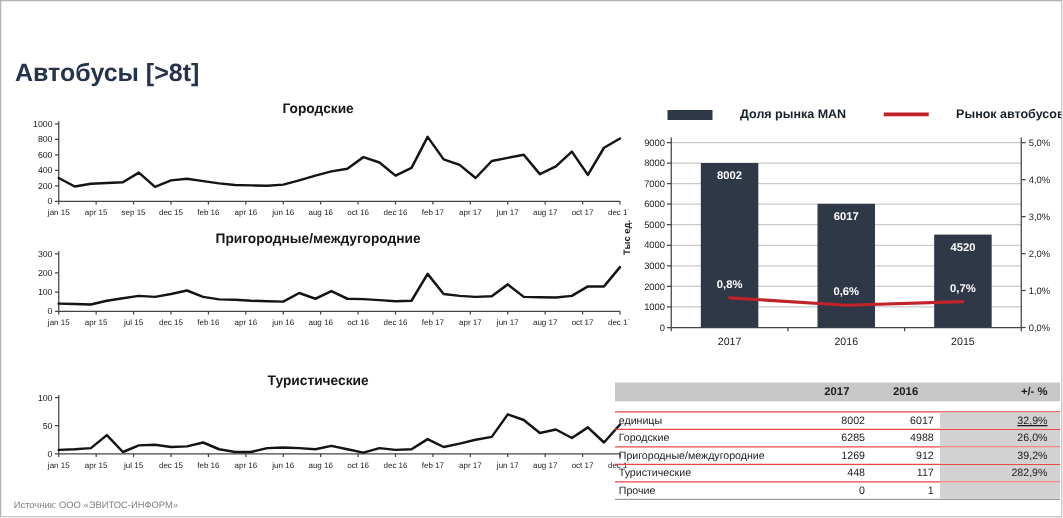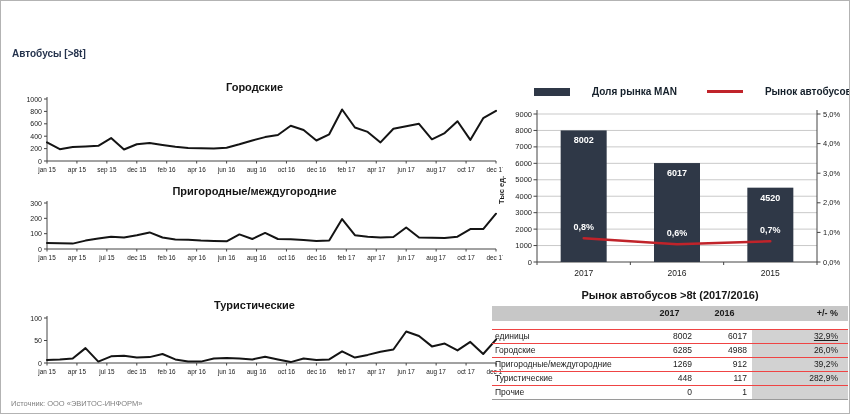--- a/index.html
+++ b/index.html
@@ -1,19 +1,19 @@
 <!DOCTYPE html>
 <html><head>
 <meta charset="utf-8">
 <style>
   html,body{margin:0;padding:0;background:#fff}
   .page{position:relative;width:848px;height:412px;border:1px solid #b3b3b3;background:#fff;
         font-family:"Liberation Sans",sans-serif;color:#1a1a1a;overflow:hidden}
   .page-title{position:absolute;left:11px;top:4px;margin:0;font-size:21px;font-weight:bold;color:#161616}
-  .page-subtitle{position:absolute;left:11px;top:47px;margin:0;font-size:10px;font-weight:bold;color:#25334d}
+  .page-subtitle{position:absolute;left:11px;top:47px;margin:0;font-size:20px;font-weight:bold;color:#25334d}
 
   .line-chart{position:absolute;left:5px;width:497px}
   #chart-0{top:80px}
   #chart-1{top:184px}
   #chart-2{top:298px}
   .chart-title{text-align:center;font-size:11px;font-weight:bold;line-height:13px;color:#161616}
   .line-chart svg{display:block}
 
   .legend{position:absolute;left:497px;top:85px;width:350px;display:flex;justify-content:flex-start;
           padding-left:36px;gap:30px;align-items:center;font-size:10px;font-weight:bold;color:#15202b}
@@ -264,21 +264,20 @@
       <text x="275.33333333333337" y="98.6711111111111" text-anchor="middle" font-size="9" font-weight="bold" fill="#ffffff">4520</text>
       <polyline points="88.7,136.3 182.0,142.2 275.3,139.3" fill="none" stroke="#c0232a" stroke-width="2.5" stroke-linejoin="round" stroke-linecap="round"></polyline>
       <text x="88.66666666666666" y="128.32" text-anchor="middle" font-size="9" font-weight="bold" fill="#ffffff">0,8%</text>
       <text x="182" y="134.24" text-anchor="middle" font-size="9" font-weight="bold" fill="#ffffff">0,6%</text>
       <text x="275.33333333333337" y="131.28" text-anchor="middle" font-size="9" font-weight="bold" fill="#ffffff">0,7%</text>
       <text x="88.66666666666666" y="174" text-anchor="middle" font-size="8.5" fill="#1a1a1a">2017</text>
       <text x="182" y="174" text-anchor="middle" font-size="8.5" fill="#1a1a1a">2016</text>
       <text x="275.33333333333337" y="174" text-anchor="middle" font-size="8.5" fill="#1a1a1a">2015</text>
     </svg>
 
-  <div class="table-title">Рынок автобусов &gt;8t (2017/2016)</div>
   <div id="data-table">
       <div class="tr head" style="background: rgb(199, 199, 199);">
         <div class="td c0"></div>
         <div class="td c1">2017</div>
         <div class="td c2">2016</div>
         <div class="td c3">+/- %</div>
       </div>
       <div class="gap"></div>
       <div class="tr row">
         <div class="td c0">единицы</div>

